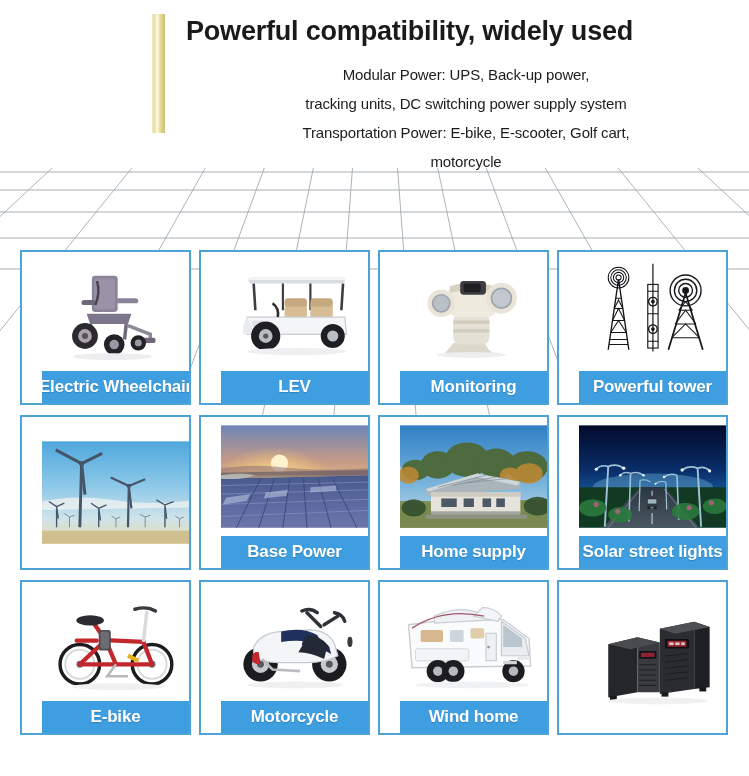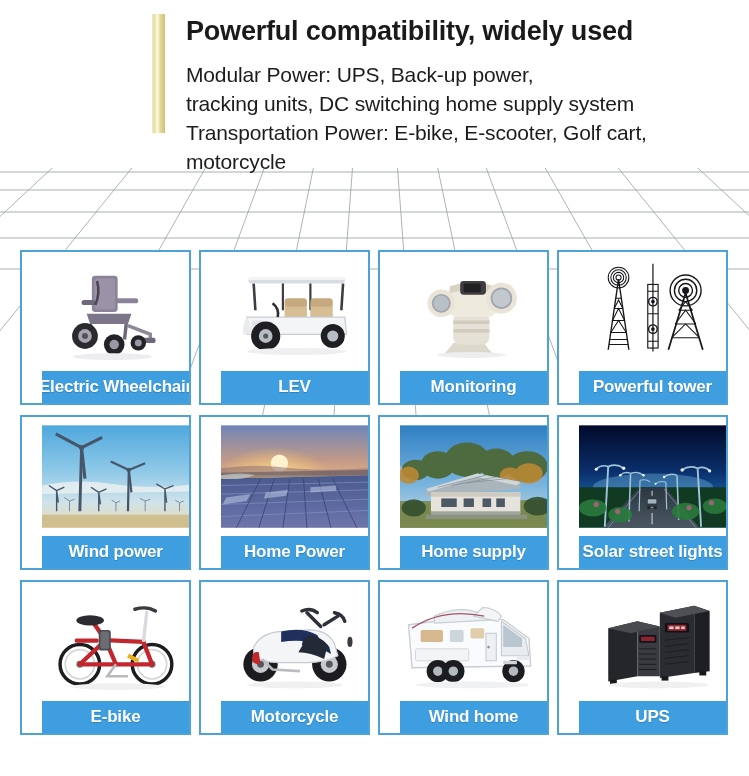--- a/index.html
+++ b/index.html
@@ -61,24 +61,25 @@
     color: #1a1a1a;
     letter-spacing: -0.2px;
     line-height: 34px;
     white-space: nowrap;
   }
   .subtitle {
     position: absolute;
     left: 186px;
     top: 60px;
     width: 560px;
-    font-size: 21px;
+    font-size: 15px;
     color: #1c1c1c;
     line-height: 29px;
     letter-spacing: -0.15px;
+    text-align: center;
   }
   .subtitle .para { margin: 0; }
   .subtitle .line { display: block; white-space: nowrap; }
 
   
   .cards {
     position: absolute;
     left: 20px;
     top: 250px;
     width: 710px;
@@ -159,21 +160,21 @@
   </div>
 
   <div class="header">
     <div class="gold-bar"></div>
     <div class="title">Powerful compatibility, widely used</div>
     <div class="subtitle">
       <p class="para">
         <span class="line">Modular Power: UPS, Back-up power,</span>
       </p>
       <p class="para">
-        <span class="line">tracking units, DC switching home supply system</span>
+        <span class="line">tracking units, DC switching power supply system</span>
       </p>
       <p class="para">
         <span class="line">Transportation Power: E-bike, E-scooter, Golf cart,</span>
         <span class="line">motorcycle</span>
       </p>
     </div>
   </div>
 
   <div class="cards">
 
@@ -335,21 +336,20 @@
             </g>
             <g stroke-width="1" opacity="0.7">
               <path d="M32 100 L32 88 M32 88 L26 84 M32 88 L38 86"></path>
               <path d="M86 100 L86 90 M86 90 L81 87 M86 90 L91 88"></path>
               <path d="M120 100 L120 88 M120 88 L114 85 M120 88 L126 86"></path>
               <path d="M160 100 L160 90 M160 90 L155 87 M160 90 L165 88"></path>
             </g>
           </g>
         </svg>
       </div>
-      <div class="caption">Wind power</div>
     </div>
 
     <div class="card photo">
       <div class="thumb">
         <svg viewBox="0 0 171 119" xmlns="http://www.w3.org/2000/svg">
           <defs>
             <linearGradient id="skySunset" x1="0" y1="0" x2="0" y2="1">
               <stop offset="0%" stop-color="#6f86b8"></stop>
               <stop offset="35%" stop-color="#c49a86"></stop>
               <stop offset="62%" stop-color="#f2c78d"></stop>
@@ -387,21 +387,21 @@
             <path d="M158 119 L130 62"></path>
           </g>
           <g fill="#c8d3ee" opacity="0.5">
             <path d="M6 84 L34 80 L30 88 L2 92 Z"></path>
             <path d="M52 78 L78 75 L76 82 L50 85 Z"></path>
             <path d="M104 72 L134 70 L134 76 L104 78 Z"></path>
           </g>
           <path d="M0 58 q24 -4 40 0 q-18 6 -40 4 Z" fill="#cfe0e6" opacity="0.55"></path>
         </svg>
       </div>
-      <div class="caption">Home Power</div>
+      <div class="caption">Base Power</div>
     </div>
 
     <div class="card photo">
       <div class="thumb">
         <svg viewBox="0 0 171 119" xmlns="http://www.w3.org/2000/svg">
           <defs>
             <linearGradient id="skyHome" x1="0" y1="0" x2="0" y2="1">
               <stop offset="0%" stop-color="#2f7fc4"></stop>
               <stop offset="60%" stop-color="#7cb6dd"></stop>
               <stop offset="100%" stop-color="#cfdfe4"></stop>
@@ -653,17 +653,16 @@
             <g stroke="#1a1b1f" stroke-width="1.1">
               <path d="M100 58 L128 55 M100 65 L128 62 M100 72 L128 69 M100 79 L128 76 M100 86 L128 83"></path>
             </g>
             <rect x="96" y="100" width="8" height="5" fill="#18191c"></rect>
             <rect x="140" y="94" width="8" height="5" fill="#18191c"></rect>
             <rect x="36" y="104" width="8" height="5" fill="#18191c"></rect>
             <ellipse cx="92" cy="110" rx="58" ry="4" fill="#f0f0f1"></ellipse>
           </g>
         </svg>
       </div>
-      <div class="caption">UPS</div>
     </div>
 
   </div>
 </div>
 
 </body></html>

